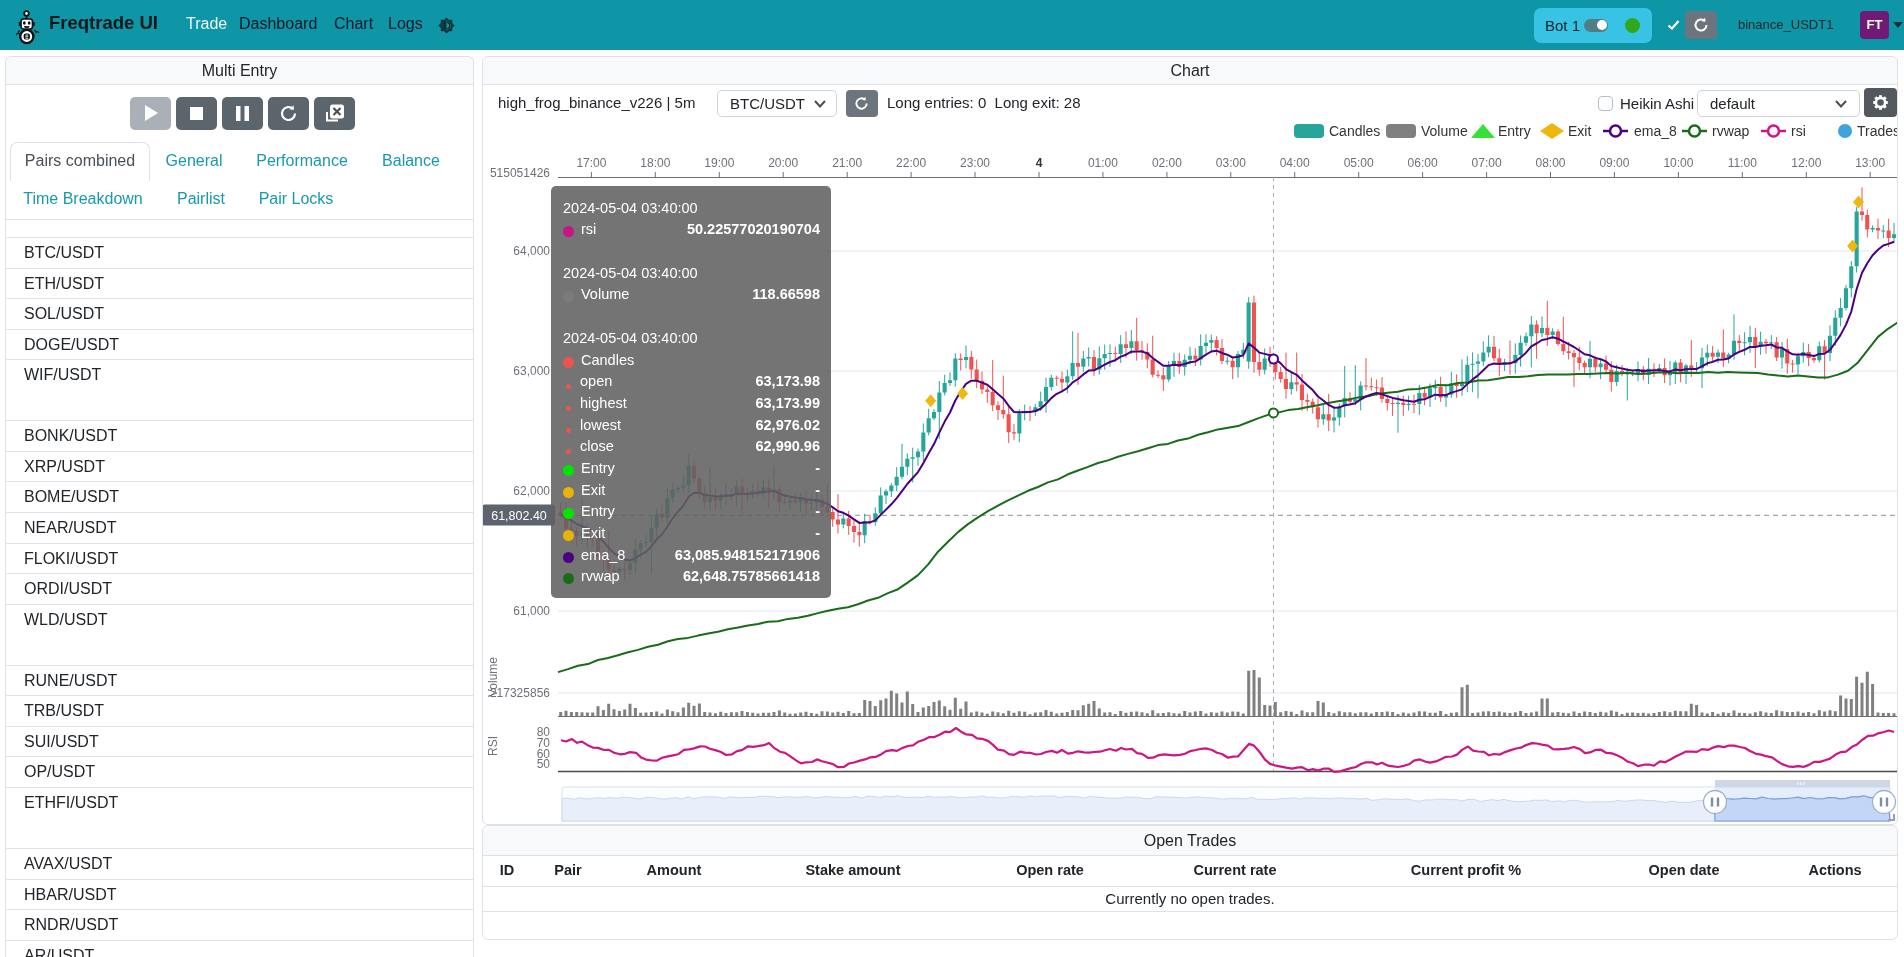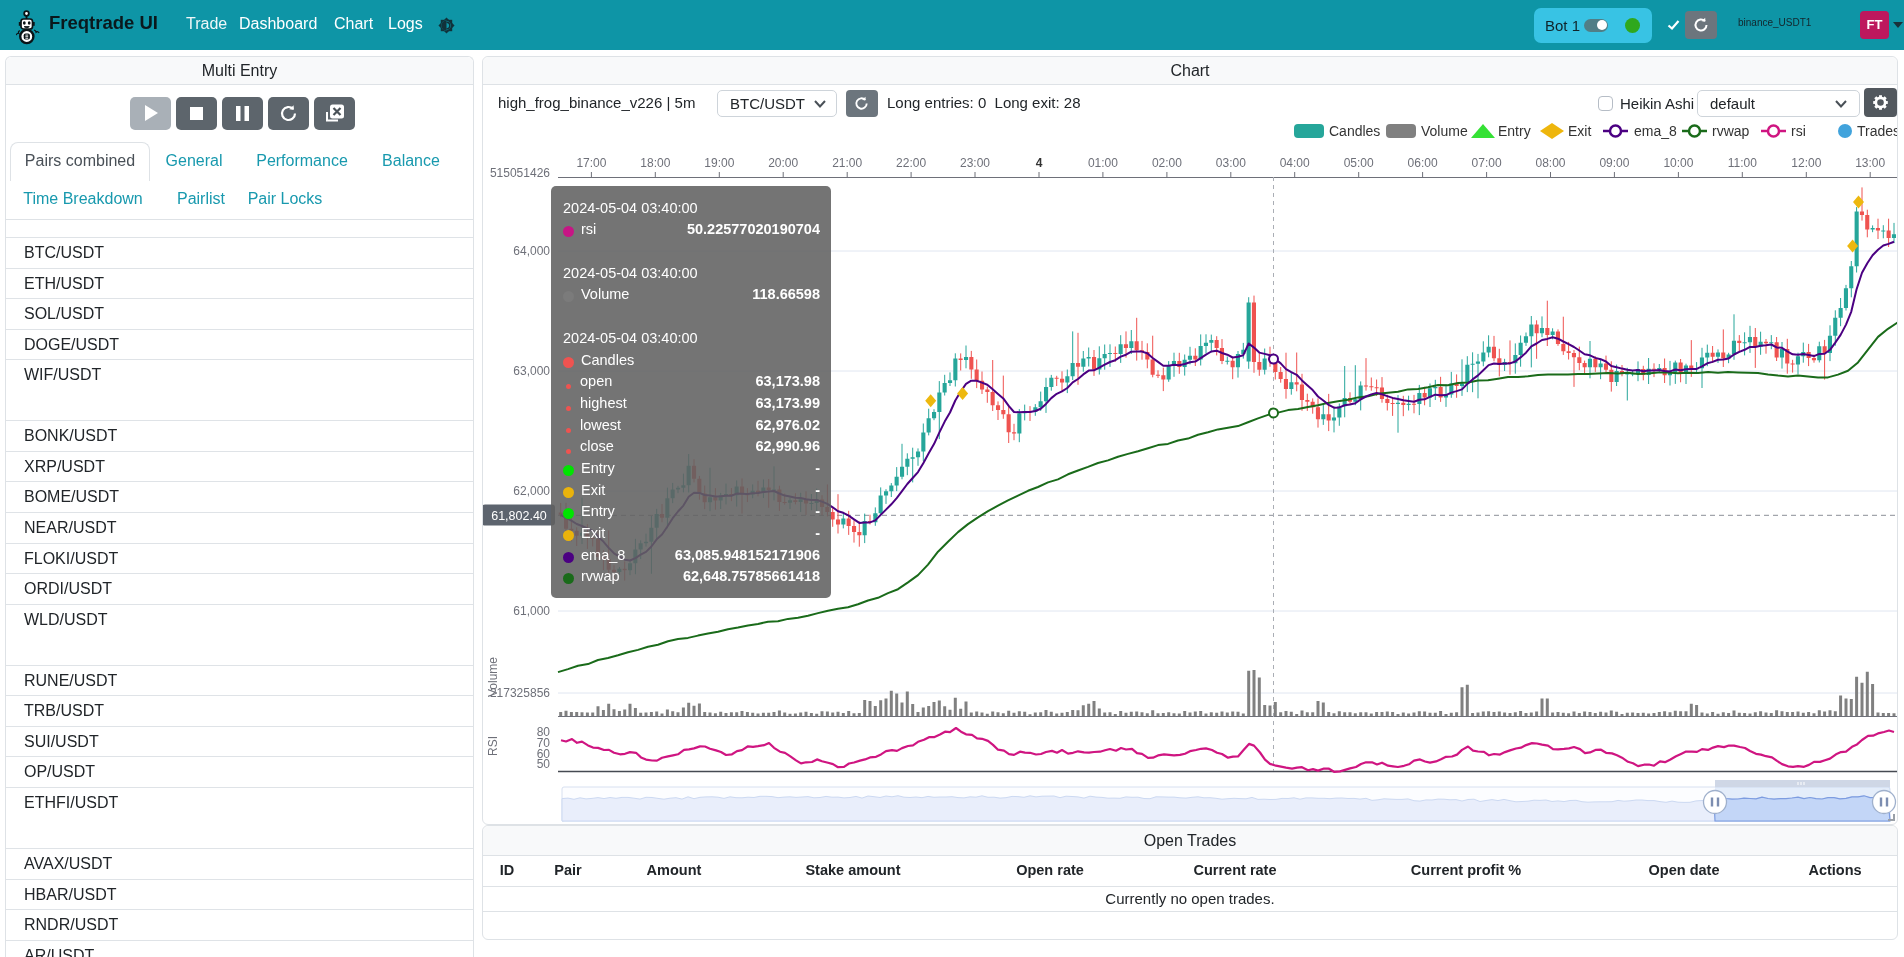--- a/index.html
+++ b/index.html
@@ -3,32 +3,32 @@
 <meta charset="utf-8">
 <style>
 * { margin:0; padding:0; box-sizing:border-box; }
 html,body { width:1904px; height:957px; background:#fff; font-family:"Liberation Sans", sans-serif; overflow:hidden; }
 body { position:relative; }
 .abs { position:absolute; }
 
 
 .nav { position:absolute; left:0; top:0; width:1904px; height:50px; background:#0e95a6; }
 .brand { position:absolute; left:49px; top:12px; font-size:18.5px; font-weight:bold; color:#0a181c; }
-.navlink { position:absolute; top:15px; font-size:16px; color:#ffffff; }
+.navlink { position:absolute; top:15px; font-size:16px; color:#0f172a; }
 .navlink.active { color:#eef7f8; }
 
 .botpill { position:absolute; left:1534px; top:7.5px; width:118px; height:35px; background:#38c3e4; border-radius:7px; }
 .botpill .bname { position:absolute; left:11px; top:9px; font-size:15px; color:#10242a; }
 .toggle { position:absolute; left:50px; top:11px; width:24px; height:13px; background:#517e86; border-radius:7px; }
 .toggle .knob { position:absolute; right:1.5px; top:1.5px; width:10px; height:10px; background:#fff; border-radius:50%; }
 .greendot { position:absolute; left:91px; top:10px; width:15px; height:15px; background:#2fa81d; border-radius:50%; }
 
 .navbtn { position:absolute; left:1685px; top:11px; width:32px; height:28px; background:#6c757d; border-radius:4px; }
-.acctname { position:absolute; left:1738px; top:17px; font-size:10px; color:#14262c; }
-.avatar { position:absolute; left:1860px; top:11px; width:29px; height:28px; background:#be185d; border-radius:4px; color:#fff; font-size:13px; font-weight:bold; text-align:center; line-height:28px; }
+.acctname { position:absolute; left:1738px; top:17px; font-size:13px; color:#14262c; }
+.avatar { position:absolute; left:1860px; top:11px; width:29px; height:28px; background:#701a75; border-radius:4px; color:#fff; font-size:13px; font-weight:bold; text-align:center; line-height:28px; }
 
 
 .card { position:absolute; background:#fff; border:1px solid #dee2e6; border-radius:6px; }
 .cardhead { position:absolute; left:0; top:0; width:100%; height:28px; background:#f8f9fa; border-bottom:1px solid #dee2e6; border-radius:6px 6px 0 0; text-align:center; font-size:16px; color:#212529; line-height:28px; }
 
 
 #sidebar { left:5px; top:56px; width:469px; height:901px; border-bottom:none; border-radius:6px 6px 0 0; overflow:hidden; }
 .ctrlbtn { position:absolute; top:40px; width:41.5px; height:33px; background:#5d656c; border-radius:5px; }
 .ctrlbtn.dis { background:#a9b0b7; }
 .tabtext { position:absolute; font-size:16px; color:#1899ae; transform:translate(-50%,-50%); white-space:nowrap; }
@@ -149,21 +149,21 @@
       <path d="M1 8 v8.5 h11" fill="none" stroke="#fff" stroke-width="2"></path>
     </svg>
   </div>
   <div id="activetab"></div>
   <div class="tabtext active" style="left:74px;top:104px">Pairs combined</div>
   <div class="tabtext" style="left:188px;top:104px">General</div>
   <div class="tabtext" style="left:296px;top:104px">Performance</div>
   <div class="tabtext" style="left:405px;top:104px">Balance</div>
   <div class="tabtext" style="left:77px;top:142px">Time Breakdown</div>
   <div class="tabtext" style="left:195px;top:142px">Pairlist</div>
-  <div class="tabtext" style="left:279px;top:142px">Pair Locks</div>
+  <div class="tabtext" style="left:290px;top:142px">Pair Locks</div>
   <div id="tabline"></div>
 <div class="pairrow" style="top:180.0px">BTC/USDT</div>
 <div class="pairrow" style="top:210.6px">ETH/USDT</div>
 <div class="pairrow" style="top:241.1px">SOL/USDT</div>
 <div class="pairrow" style="top:271.6px">DOGE/USDT</div>
 <div class="pairrow" style="top:302.2px">WIF/USDT</div>
 <div class="pairrow" style="top:363.3px">BONK/USDT</div>
 <div class="pairrow" style="top:393.9px">XRP/USDT</div>
 <div class="pairrow" style="top:424.4px">BOME/USDT</div>
 <div class="pairrow" style="top:454.9px">NEAR/USDT</div>

